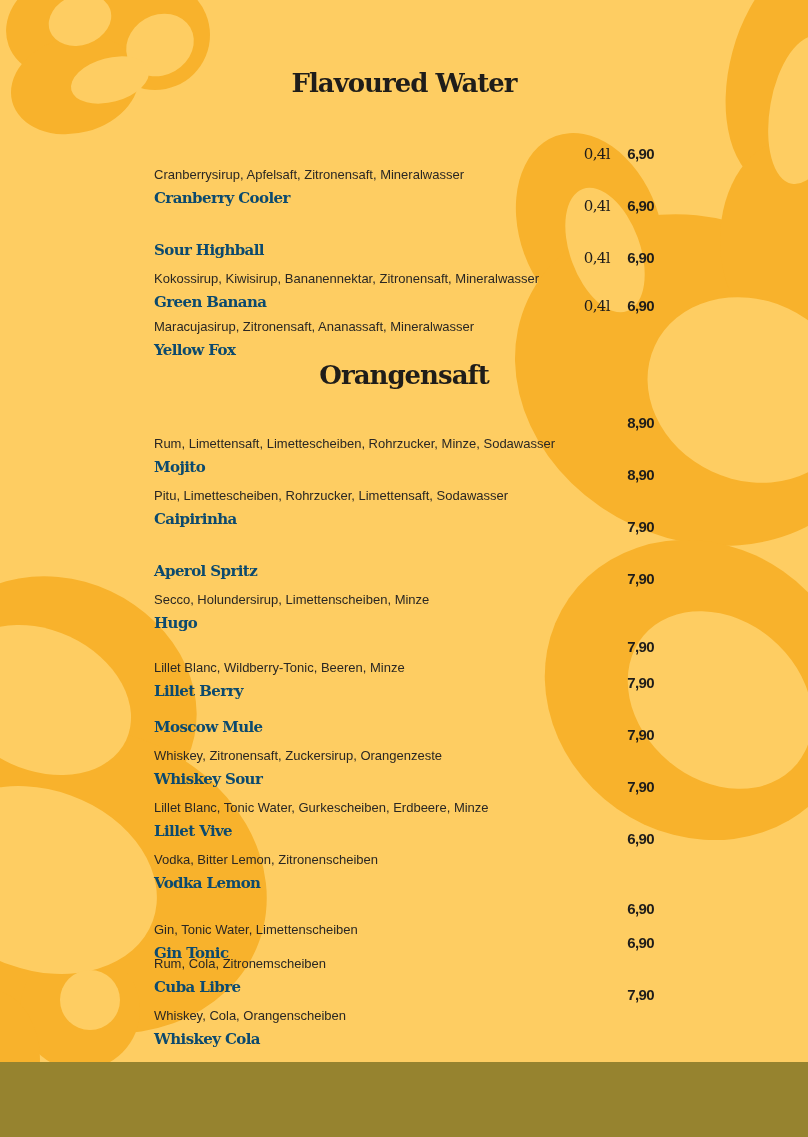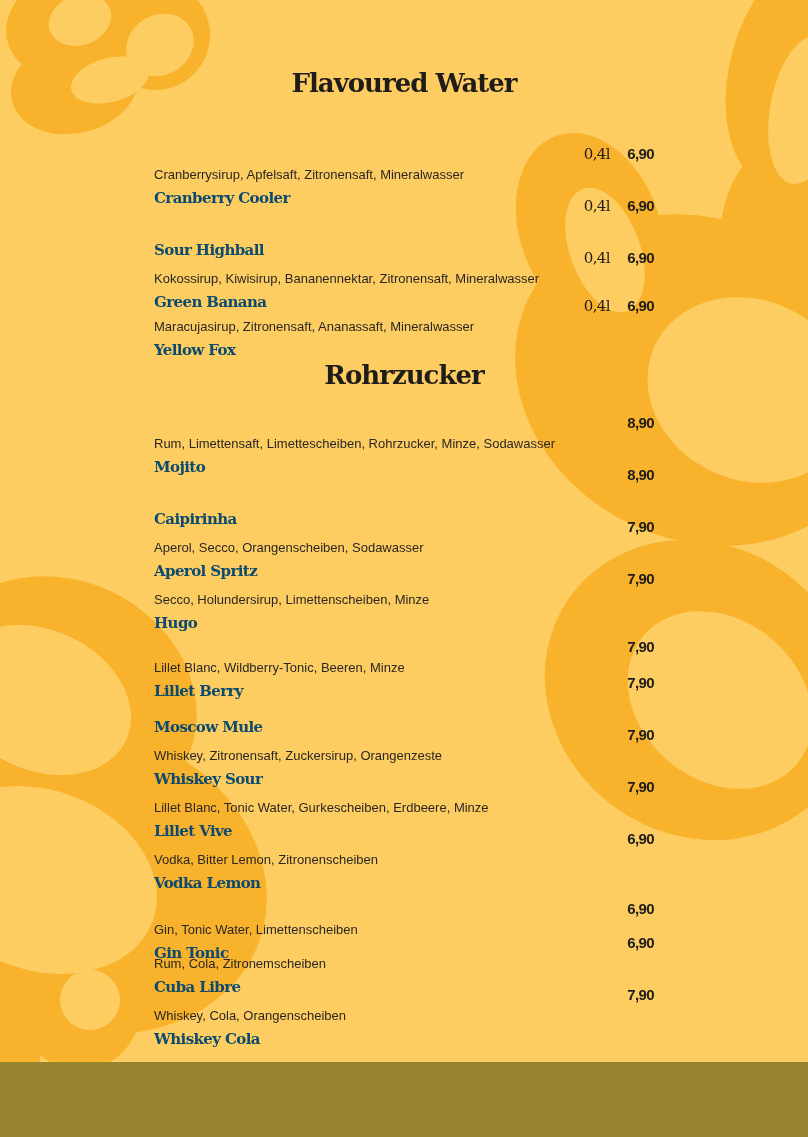--- a/index.html
+++ b/index.html
@@ -172,35 +172,35 @@
     <span class="item-price">6,90</span>
     <span class="item-desc">Kokossirup, Kiwisirup, Bananennektar, Zitronensaft, Mineralwasser</span>
   </div>
   <div class="item" style="top:297px;">
     <span class="item-name">Yellow Fox</span>
     <span class="item-volume">0,4l</span>
     <span class="item-price">6,90</span>
     <span class="item-desc">Maracujasirup, Zitronensaft, Ananassaft, Mineralwasser</span>
   </div>
 
-  <h1 class="section-title" style="top:362px;">Rohrzucker</h1>
+  <h1 class="section-title" style="top:362px;">Orangensaft</h1>
 
   <div class="item" style="top:414px;">
     <span class="item-name">Mojito</span>
     <span class="item-price">8,90</span>
     <span class="item-desc">Rum, Limettensaft, Limettescheiben, Rohrzucker, Minze, Sodawasser</span>
   </div>
   <div class="item" style="top:466px;">
     <span class="item-name">Caipirinha</span>
     <span class="item-price">8,90</span>
+    <span class="item-desc">Pitu, Limettescheiben, Rohrzucker, Limettensaft, Sodawasser</span>
   </div>
   <div class="item" style="top:518px;">
     <span class="item-name">Aperol Spritz</span>
     <span class="item-price">7,90</span>
-    <span class="item-desc">Aperol, Secco, Orangenscheiben, Sodawasser</span>
   </div>
   <div class="item" style="top:570px;">
     <span class="item-name">Hugo</span>
     <span class="item-price">7,90</span>
     <span class="item-desc">Secco, Holundersirup, Limettenscheiben, Minze</span>
   </div>
   <div class="item" style="top:638px;">
     <span class="item-name">Lillet Berry</span>
     <span class="item-price">7,90</span>
     <span class="item-desc">Lillet Blanc, Wildberry-Tonic, Beeren, Minze</span>

